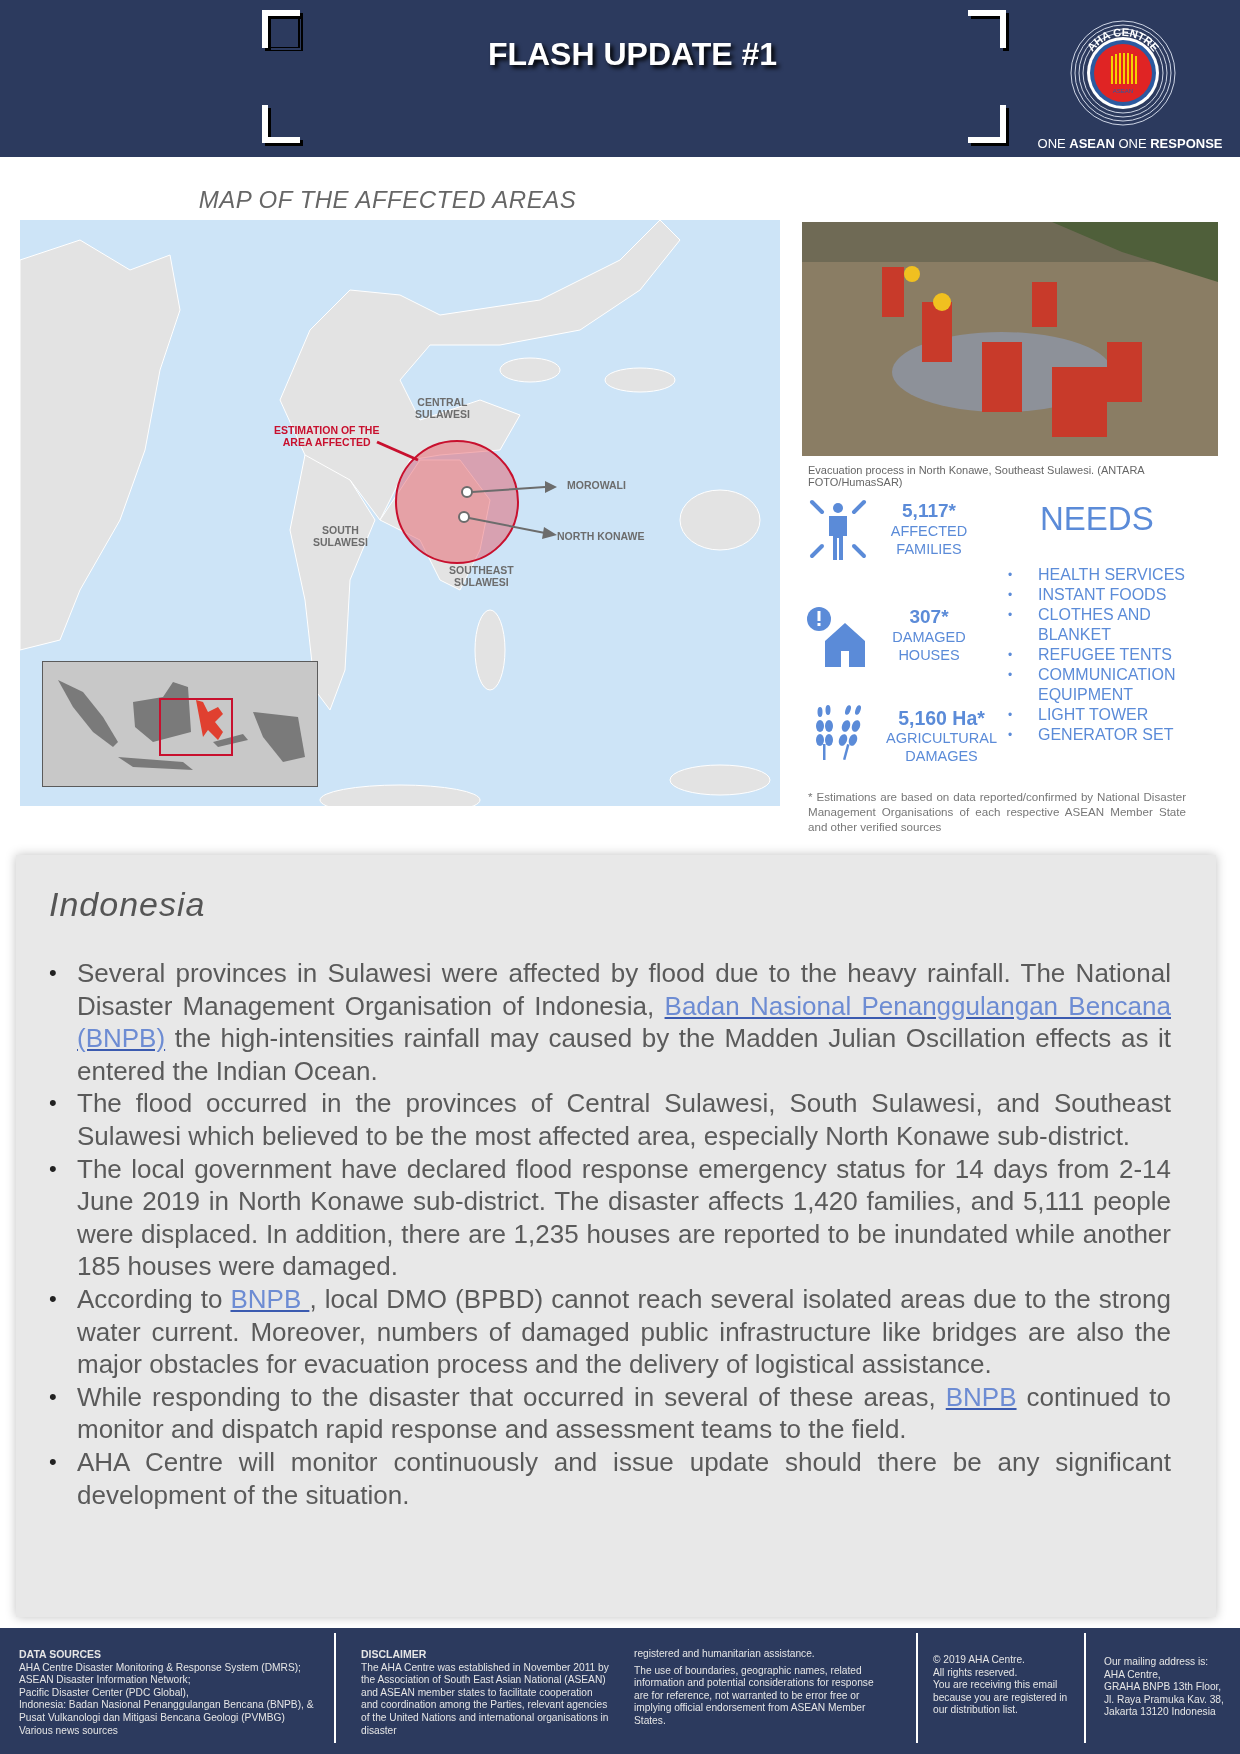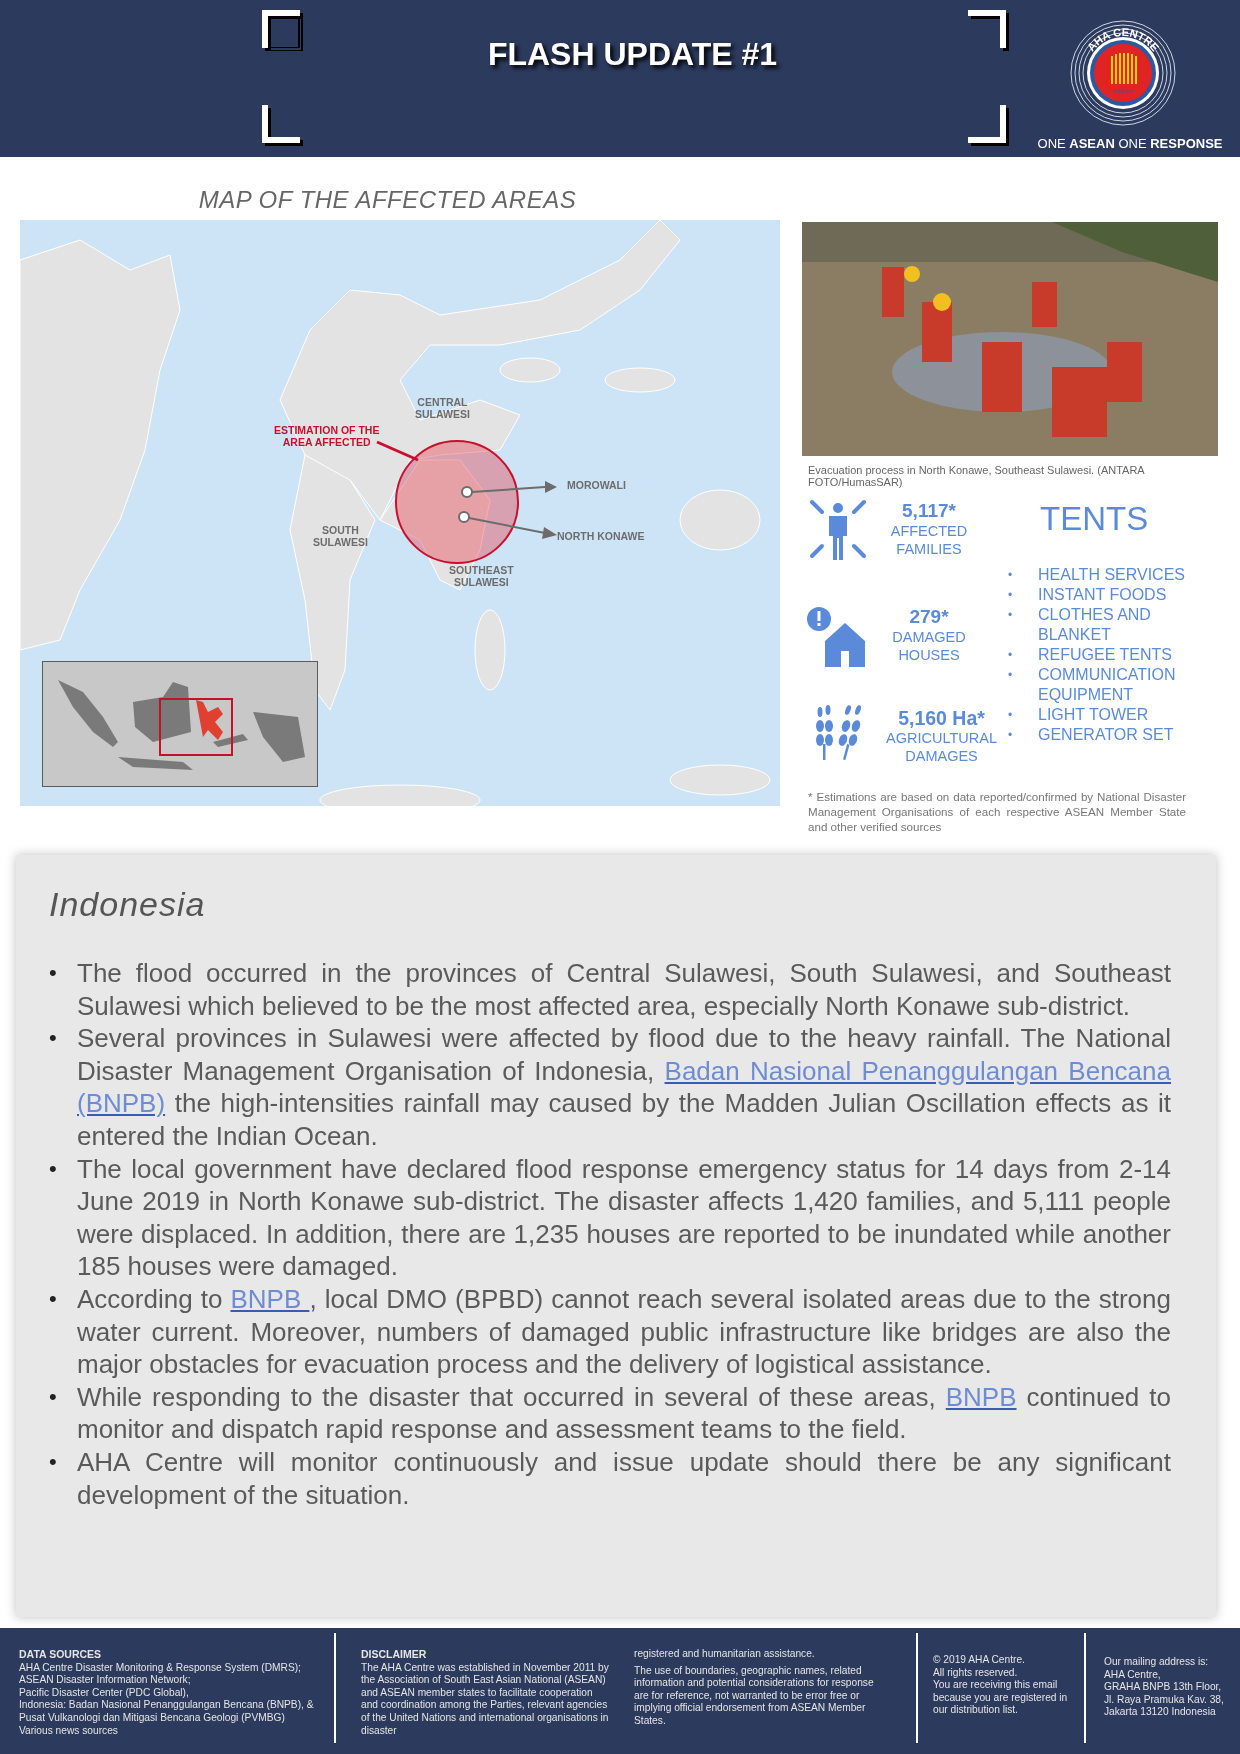--- a/index.html
+++ b/index.html
@@ -187,21 +187,21 @@
   <div class="stat-lbl">FAMILIES</div>
 </div>
 
 <svg class="stat-icon" style="left:805px;top:605px;" width="62" height="62" viewBox="0 0 62 62">
   <circle cx="14" cy="14" r="12" fill="#5b8bd8"></circle>
   <rect x="12.5" y="6" width="3" height="10" fill="#fff"></rect>
     <rect x="12.5" y="18" width="3" height="3" fill="#fff"></rect>
   <path d="M20 36 L40 18 L60 36 V62 H44 V46 H36 V62 H20 Z" fill="#5b8bd8"></path>
 </svg>
 <div class="stat" style="left:869px;top:606px;">
-  <div class="stat-num">279*</div>
+  <div class="stat-num">307*</div>
   <div class="stat-lbl">DAMAGED</div>
   <div class="stat-lbl">HOUSES</div>
 </div>
 
 <svg class="stat-icon" style="left:812px;top:704px;" width="56" height="58" viewBox="0 0 56 58">
   <g fill="#5b8bd8">
     <ellipse cx="8" cy="8" rx="2.5" ry="5"></ellipse>
       <ellipse cx="16" cy="6" rx="2.5" ry="5"></ellipse>
     <ellipse cx="8" cy="22" rx="4" ry="6"></ellipse>
       <ellipse cx="17" cy="22" rx="4" ry="6"></ellipse>
@@ -216,38 +216,38 @@
       <ellipse cx="41" cy="36" rx="4" ry="6" transform="rotate(20 41 36)"></ellipse>
     <rect x="33" y="40" width="2.5" height="16" transform="rotate(15 34 48)"></rect>
   </g>
 </svg>
 <div class="stat" style="left:869px;top:707px;width:145px;left:869px;">
   <div class="stat-num" style="font-size:19.5px;">5,160 Ha*</div>
   <div class="stat-lbl">AGRICULTURAL</div>
   <div class="stat-lbl">DAMAGES</div>
 </div>
 
-<div class="needs-title">TENTS</div>
+<div class="needs-title">NEEDS</div>
 <ul class="needs-list">
   <li>HEALTH SERVICES</li>
   <li>INSTANT FOODS</li>
   <li style="width:175px;">CLOTHES AND BLANKET</li>
   <li>REFUGEE TENTS</li>
   <li style="width:190px;">COMMUNICATION EQUIPMENT</li>
   <li>LIGHT TOWER</li>
   <li>GENERATOR SET</li>
 </ul>
 
 <div class="footnote">* Estimations are based on data reported/confirmed by National Disaster Management Organisations of each respective ASEAN Member State and other verified sources</div>
 
 <div class="panel">
   <div class="panel-title">Indonesia</div>
   <ul class="bullets">
+    <li><span>Several provinces in Sulawesi were affected by flood due to the heavy rainfall. The National Disaster Management Organisation of Indonesia, </span><a>Badan Nasional Penanggulangan Bencana (BNPB)</a><span> the high-intensities rainfall may caused by the Madden Julian Oscillation effects as it entered the Indian Ocean.</span></li>
     <li>The flood occurred in the provinces of Central Sulawesi, South Sulawesi, and Southeast Sulawesi which believed to be the most affected area, especially North Konawe sub-district.</li>
-    <li><span>Several provinces in Sulawesi were affected by flood due to the heavy rainfall. The National Disaster Management Organisation of Indonesia, </span><a>Badan Nasional Penanggulangan Bencana (BNPB)</a><span> the high-intensities rainfall may caused by the Madden Julian Oscillation effects as it entered the Indian Ocean.</span></li>
     <li>The local government have declared flood response emergency status for 14 days from 2-14 June 2019 in North Konawe sub-district. The disaster affects 1,420 families, and 5,111 people were displaced. In addition, there are 1,235 houses are reported to be inundated while another 185 houses were damaged.</li>
     <li><span>According to </span><a>BNPB </a><span>,  local DMO (BPBD) cannot reach several isolated areas due to the strong water current. Moreover, numbers of damaged public infrastructure like bridges are also the major obstacles for evacuation process and the delivery of logistical assistance.</span></li>
     <li><span>While responding to the disaster that occurred in several of these areas, </span><a>BNPB</a><span> continued to monitor and dispatch rapid response and assessment teams to the field.</span></li>
     <li>AHA Centre will monitor continuously and issue update should there be any significant development of the situation.</li>
   </ul>
 </div>
 
 <div class="footer">
   <div class="fcol" style="left:19px;width:315px;">
     <h4>DATA SOURCES</h4>

